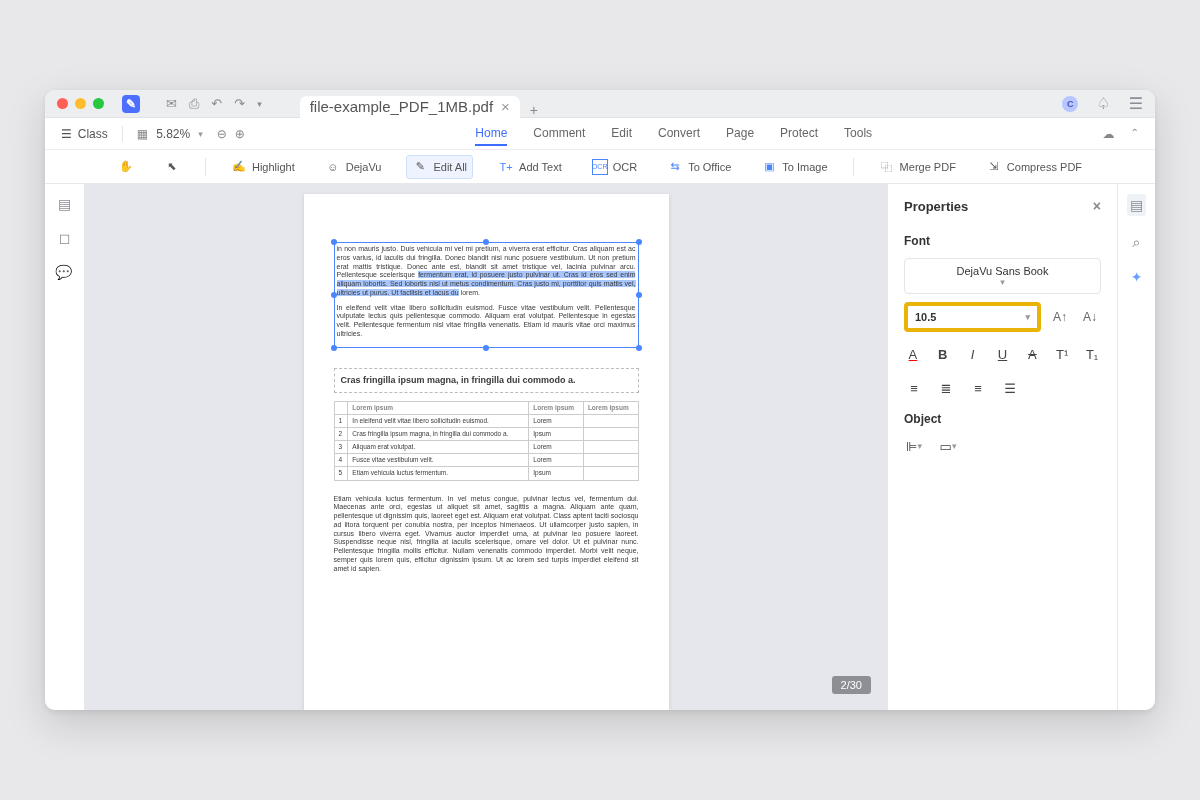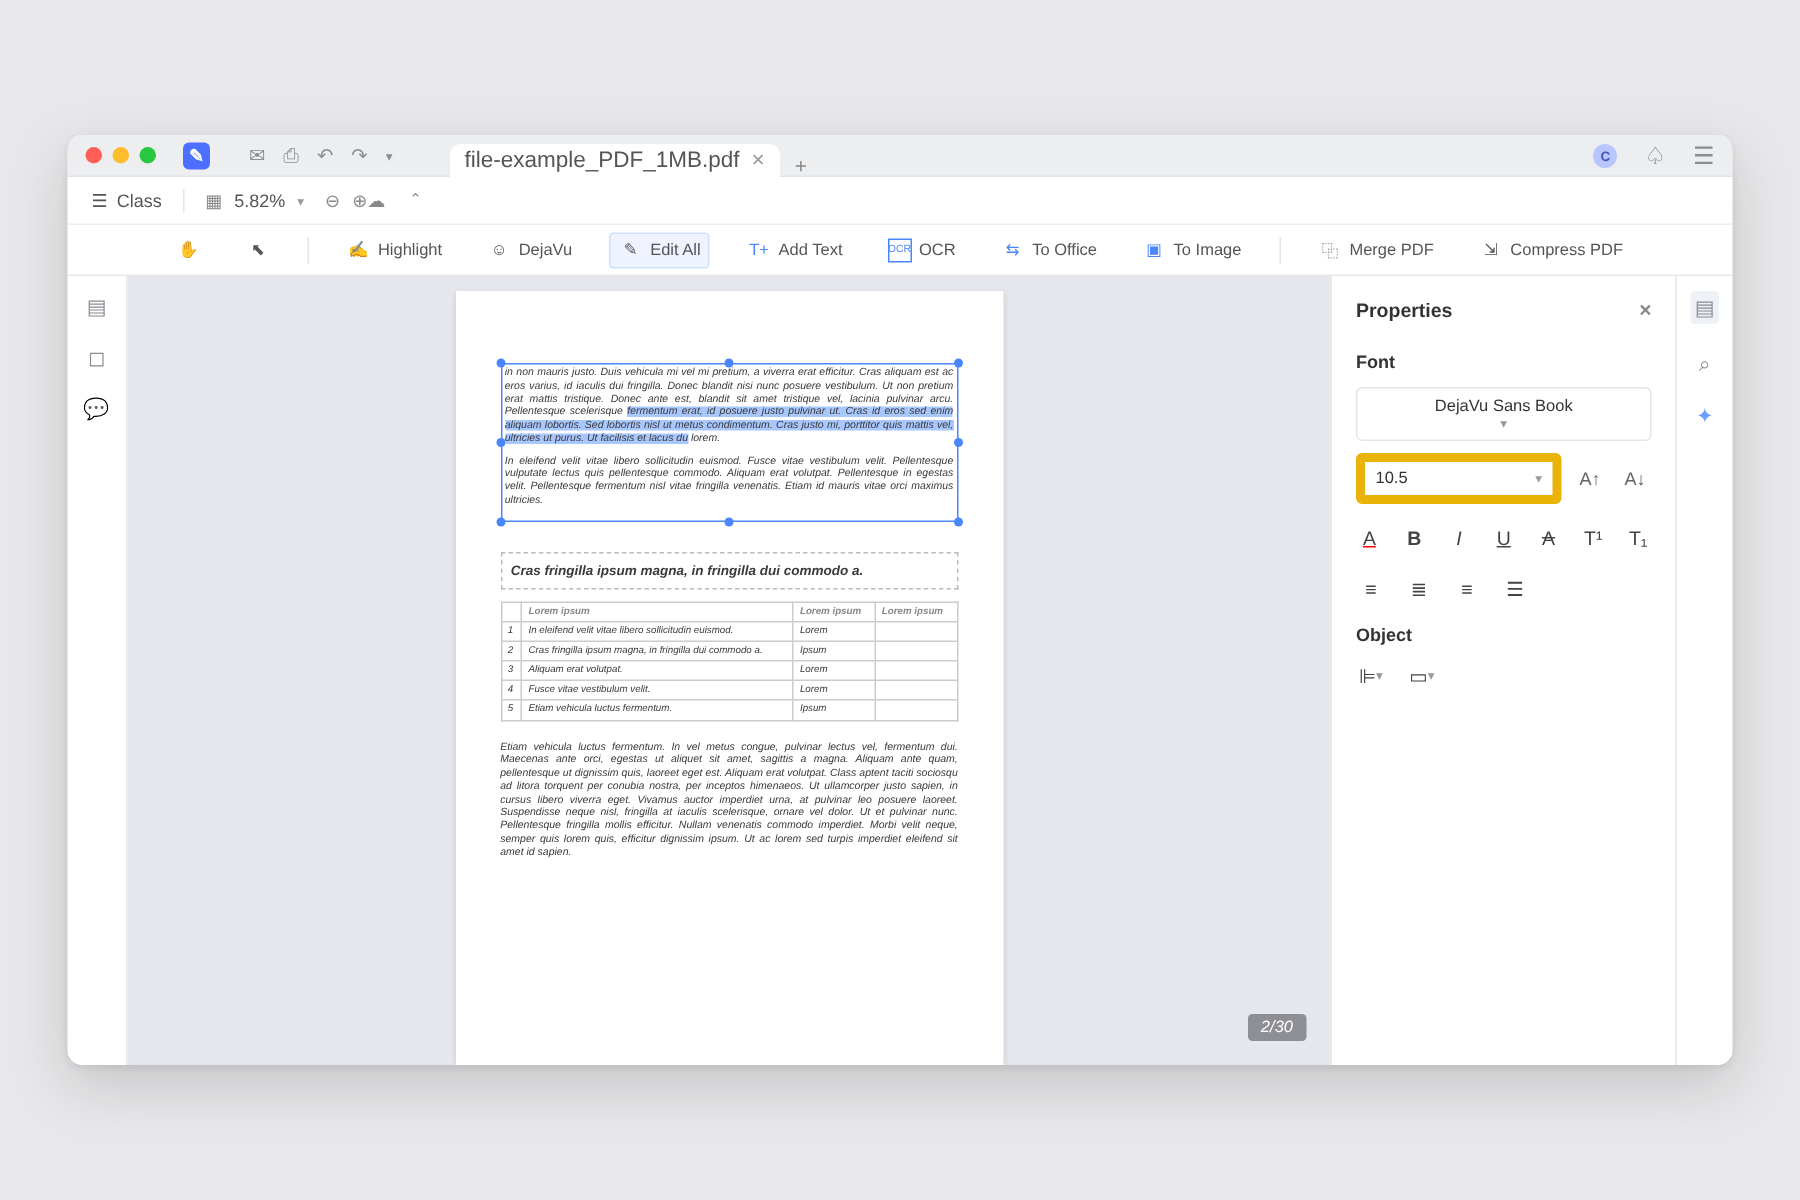--- a/index.html
+++ b/index.html
@@ -37,21 +37,21 @@
 .toolbar { height: 34px; background: #fff; display: flex; align-items: center; justify-content: center; gap: 20px; border-bottom: 1px solid #e8e8ec; font-size: 11px; color: #555; }
 .tool { display: flex; align-items: center; gap: 5px; cursor: pointer; padding: 3px 5px; border-radius: 3px; }
 .tool.sel { background: #eef3ff; border: 1px solid #cfe0ff; }
 .tool-ic { width: 16px; height: 16px; display: flex; align-items: center; justify-content: center; }
 .toolsep { width: 1px; height: 18px; background: #e5e5e9; }
 
 
 .main { flex: 1; display: flex; background: #e5e7ec; overflow: hidden; }
 .leftrail { width: 40px; background: #fff; border-right: 1px solid #e8e8ec; display: flex; flex-direction: column; align-items: center; padding-top: 12px; gap: 18px; color: #8a8d94; }
 .leftrail span { cursor: pointer; font-size: 14px; }
-.canvas { flex: 1; position: relative; overflow: hidden; display: flex; justify-content: center; padding-top: 10px; font-style: italic; }
+.canvas { flex: 1; position: relative; overflow: hidden; display: flex; justify-content: center; padding-top: 10px; }
 
 .page { width: 365px; background: #fff; box-shadow: 0 1px 4px rgba(0,0,0,0.12); padding: 48px 30px; font-size: 7px; color: #3a3a3a; line-height: 1.25; position: relative; }
 .selbox { position: relative; border: 1px solid #4a86ff; padding: 2px; text-align: justify; }
 .handle { width: 6px; height: 6px; background: #4a86ff; border-radius: 50%; position: absolute; }
 .handle.tl{top:-4px;left:-4px}.handle.tr{top:-4px;right:-4px}.handle.bl{bottom:-4px;left:-4px}.handle.br{bottom:-4px;right:-4px}
 .handle.tm{top:-4px;left:50%;margin-left:-3px}.handle.bm{bottom:-4px;left:50%;margin-left:-3px}
 .handle.lm{top:50%;left:-4px;margin-top:-3px}.handle.rm{top:50%;right:-4px;margin-top:-3px}
 .hilite { background: #a8c7ff; }
 .para { text-align: justify; margin-bottom: 6px; }
 .heading { font-size: 9px; font-weight: 700; margin: 20px 0 8px; padding: 6px; border: 1px dashed #bbb; }
@@ -63,21 +63,21 @@
 .rightrail { width: 38px; background: #fff; border-left: 1px solid #e8e8ec; display: flex; flex-direction: column; align-items: center; padding-top: 10px; gap: 18px; color: #8a8d94; }
 .rightrail span { cursor: pointer; font-size: 14px; }
 .rightrail .sel-ic { background: #eef1f6; padding: 3px; border-radius: 3px; }
 
 .panel { width: 230px; background: #fff; border-left: 1px solid #e8e8ec; padding: 14px 16px; font-size: 12px; color: #333; }
 .panel-hd { display: flex; justify-content: space-between; align-items: center; font-weight: 600; font-size: 13px; margin-bottom: 20px; }
 .panel-hd .x { color: #888; cursor: pointer; font-size: 14px; }
 .panel-sec { font-weight: 600; margin-bottom: 10px; }
 .select { border: 1px solid #e5e5e9; border-radius: 4px; padding: 6px 8px; font-size: 11px; display: flex; justify-content: space-between; align-items: center; margin-bottom: 8px; cursor: pointer; flex-direction: column; }
 .row { display: flex; gap: 8px; align-items: center; margin-bottom: 12px; }
-.size-sel { border: 6px solid #eab308; border-radius: 4px; padding: 5px 7px; font-size: 11px; display: flex; justify-content: space-between; align-items: center; flex: 1; cursor: pointer; }
+.size-sel { border: 4px solid #eab308; border-radius: 4px; padding: 5px 7px; font-size: 11px; display: flex; justify-content: space-between; align-items: center; flex: 1; cursor: pointer; font-weight: bold; }
 .ic-btn { color: #666; cursor: pointer; display: flex; align-items: center; justify-content: center; width: 22px; height: 22px; }
 .style-row { display: flex; gap: 12px; margin-bottom: 14px; }
 .fmt-ic { width: 20px; height: 20px; display: flex; align-items: center; justify-content: center; color: #444; cursor: pointer; font-size: 13px; }
 .obj-row { display: flex; gap: 14px; margin-top: 10px; }
 .chev { font-size: 9px; color: #999; }
 </style>
 </head>
 <body>
 
 <div class="window">
@@ -118,20 +118,29 @@
       <span>Class</span>
     </div>
     <div class="divider"></div>
     <div class="zoom">
       <span style="color:#888">▦</span>
       <span class="zoom-val">5.82%</span>
       <span class="chev">▾</span>
       <span style="margin-left:6px;color:#888">⊖</span>
       <span style="color:#888">⊕</span>
     </div>
+    <div class="nav-center" id="nav-center">
+        <div class="nav-item active">Home</div>
+        <div class="nav-item">Comment</div>
+        <div class="nav-item">Edit</div>
+        <div class="nav-item">Convert</div>
+        <div class="nav-item">Page</div>
+        <div class="nav-item">Protect</div>
+        <div class="nav-item">Tools</div>
+      </div>
     <div class="nav-right">
       <span>☁</span>
       <span style="font-size:10px">⌃</span>
     </div>
   </div>
 
   <div class="toolbar">
     <div class="tool">
         <span class="tool-ic">✋</span>
       </div>

